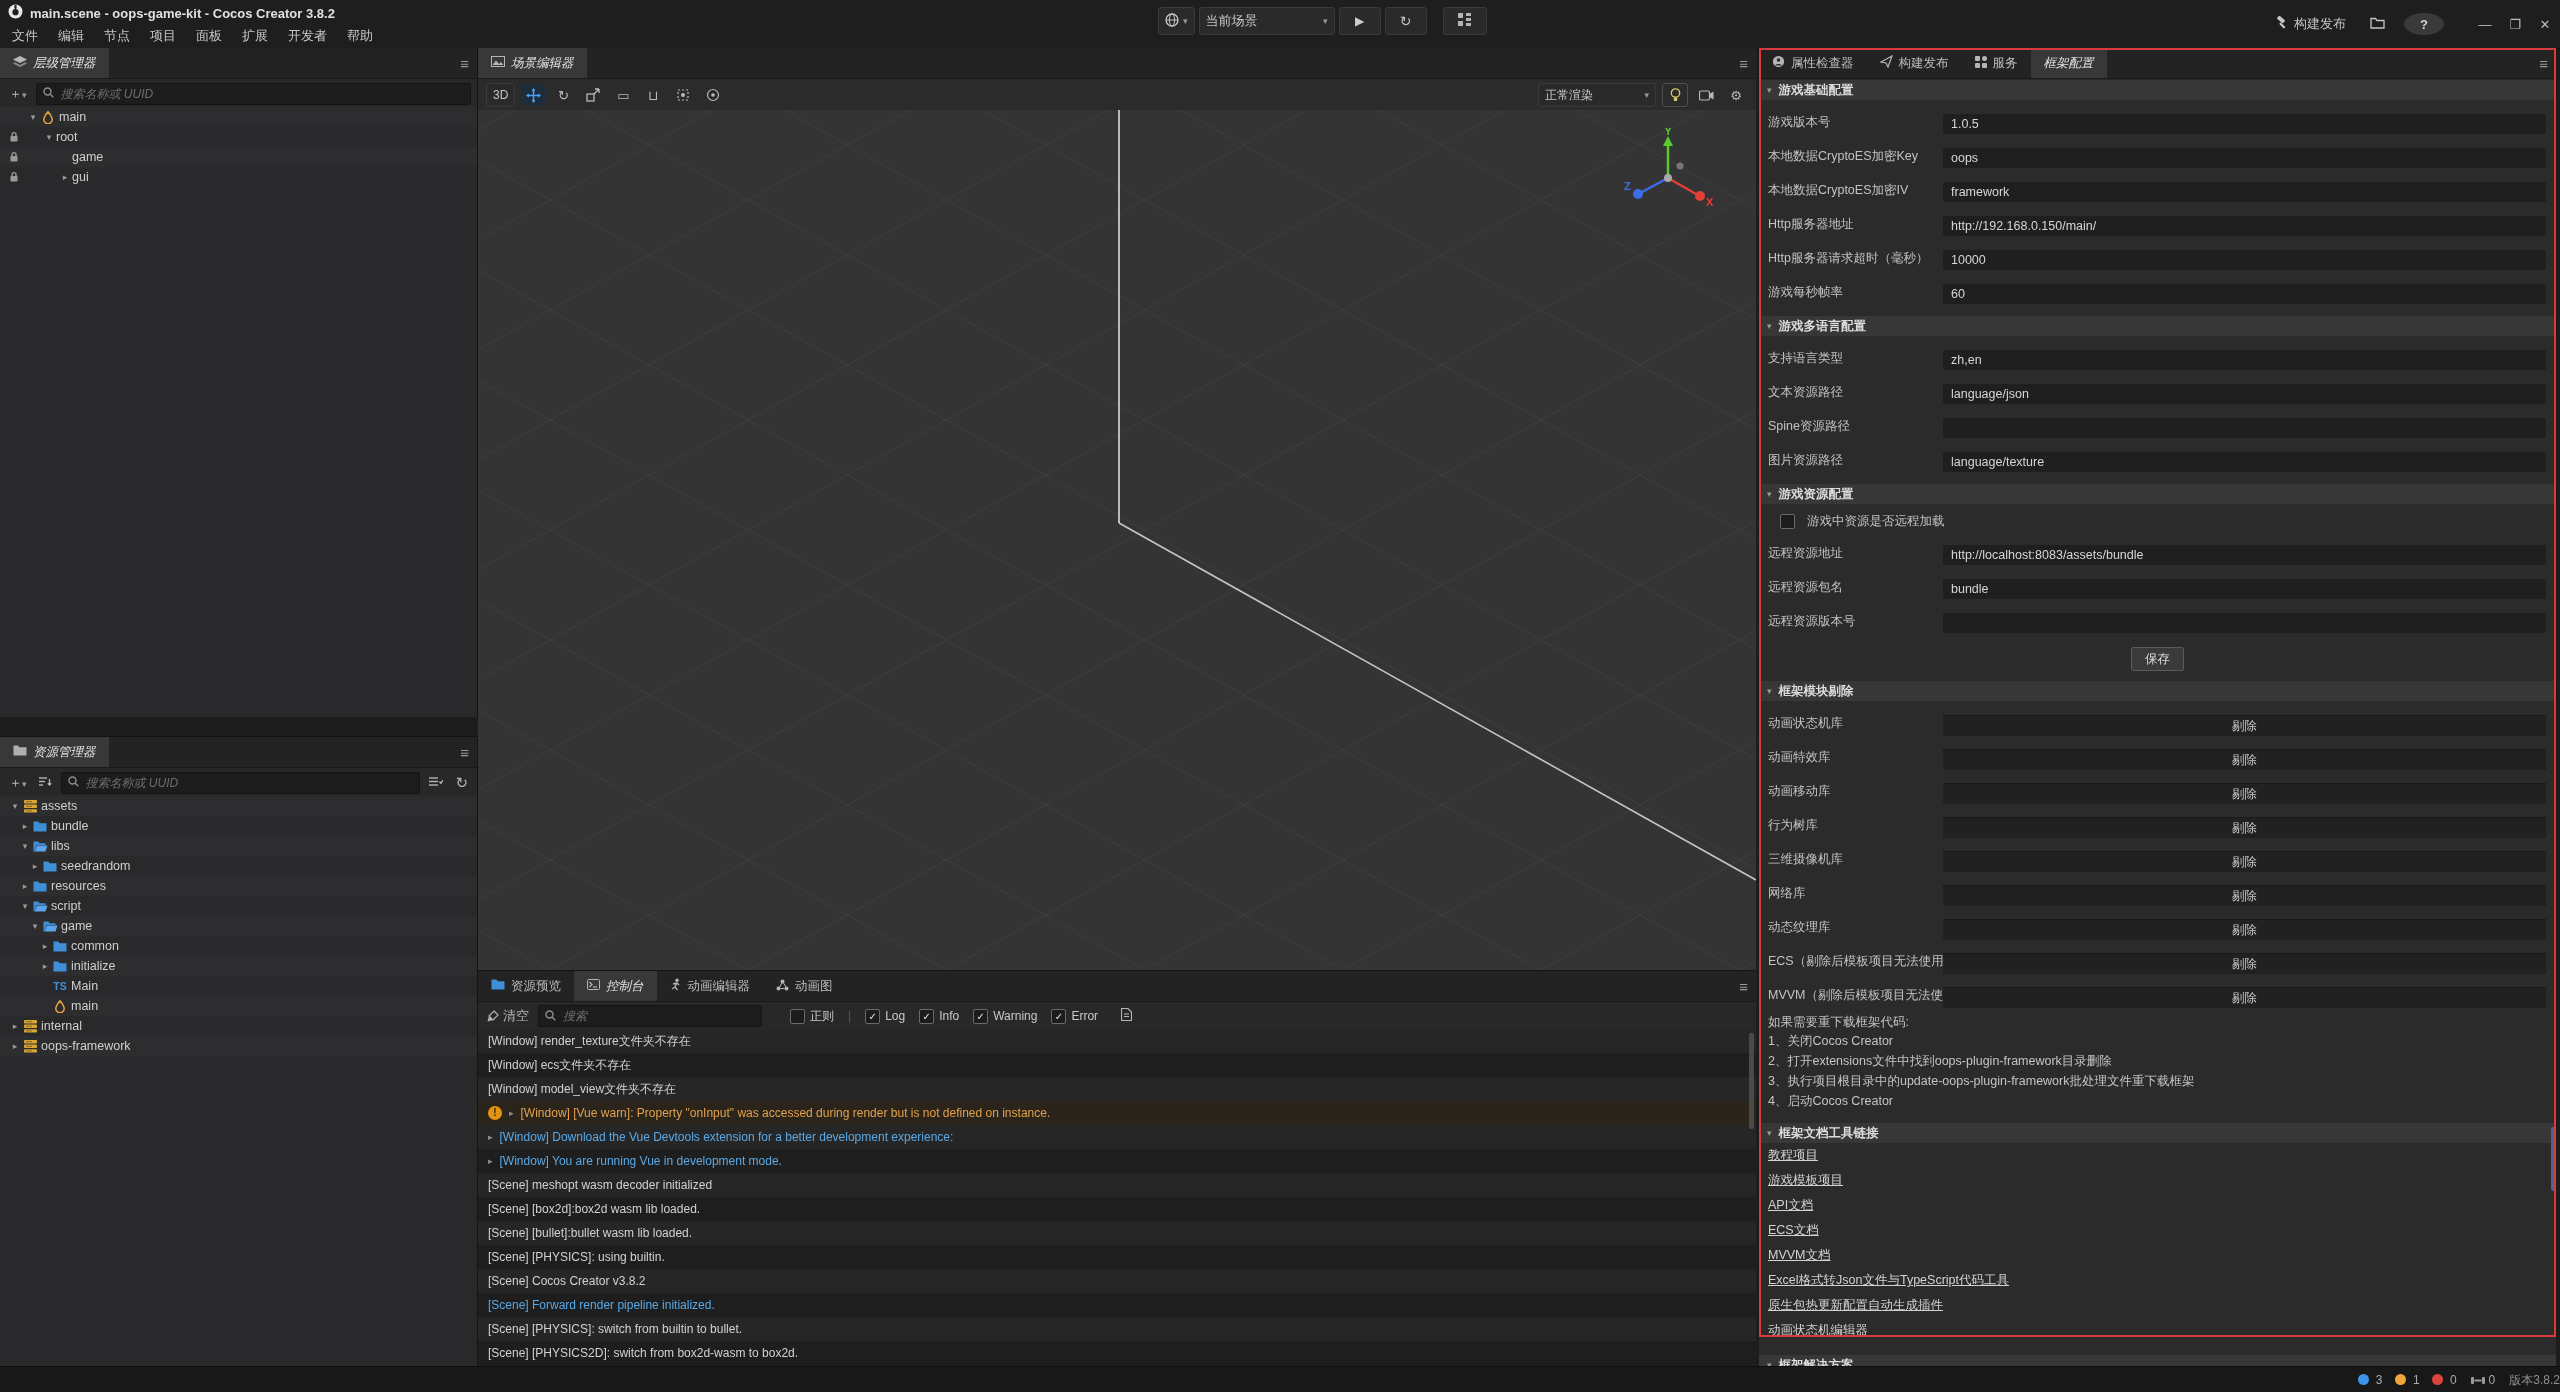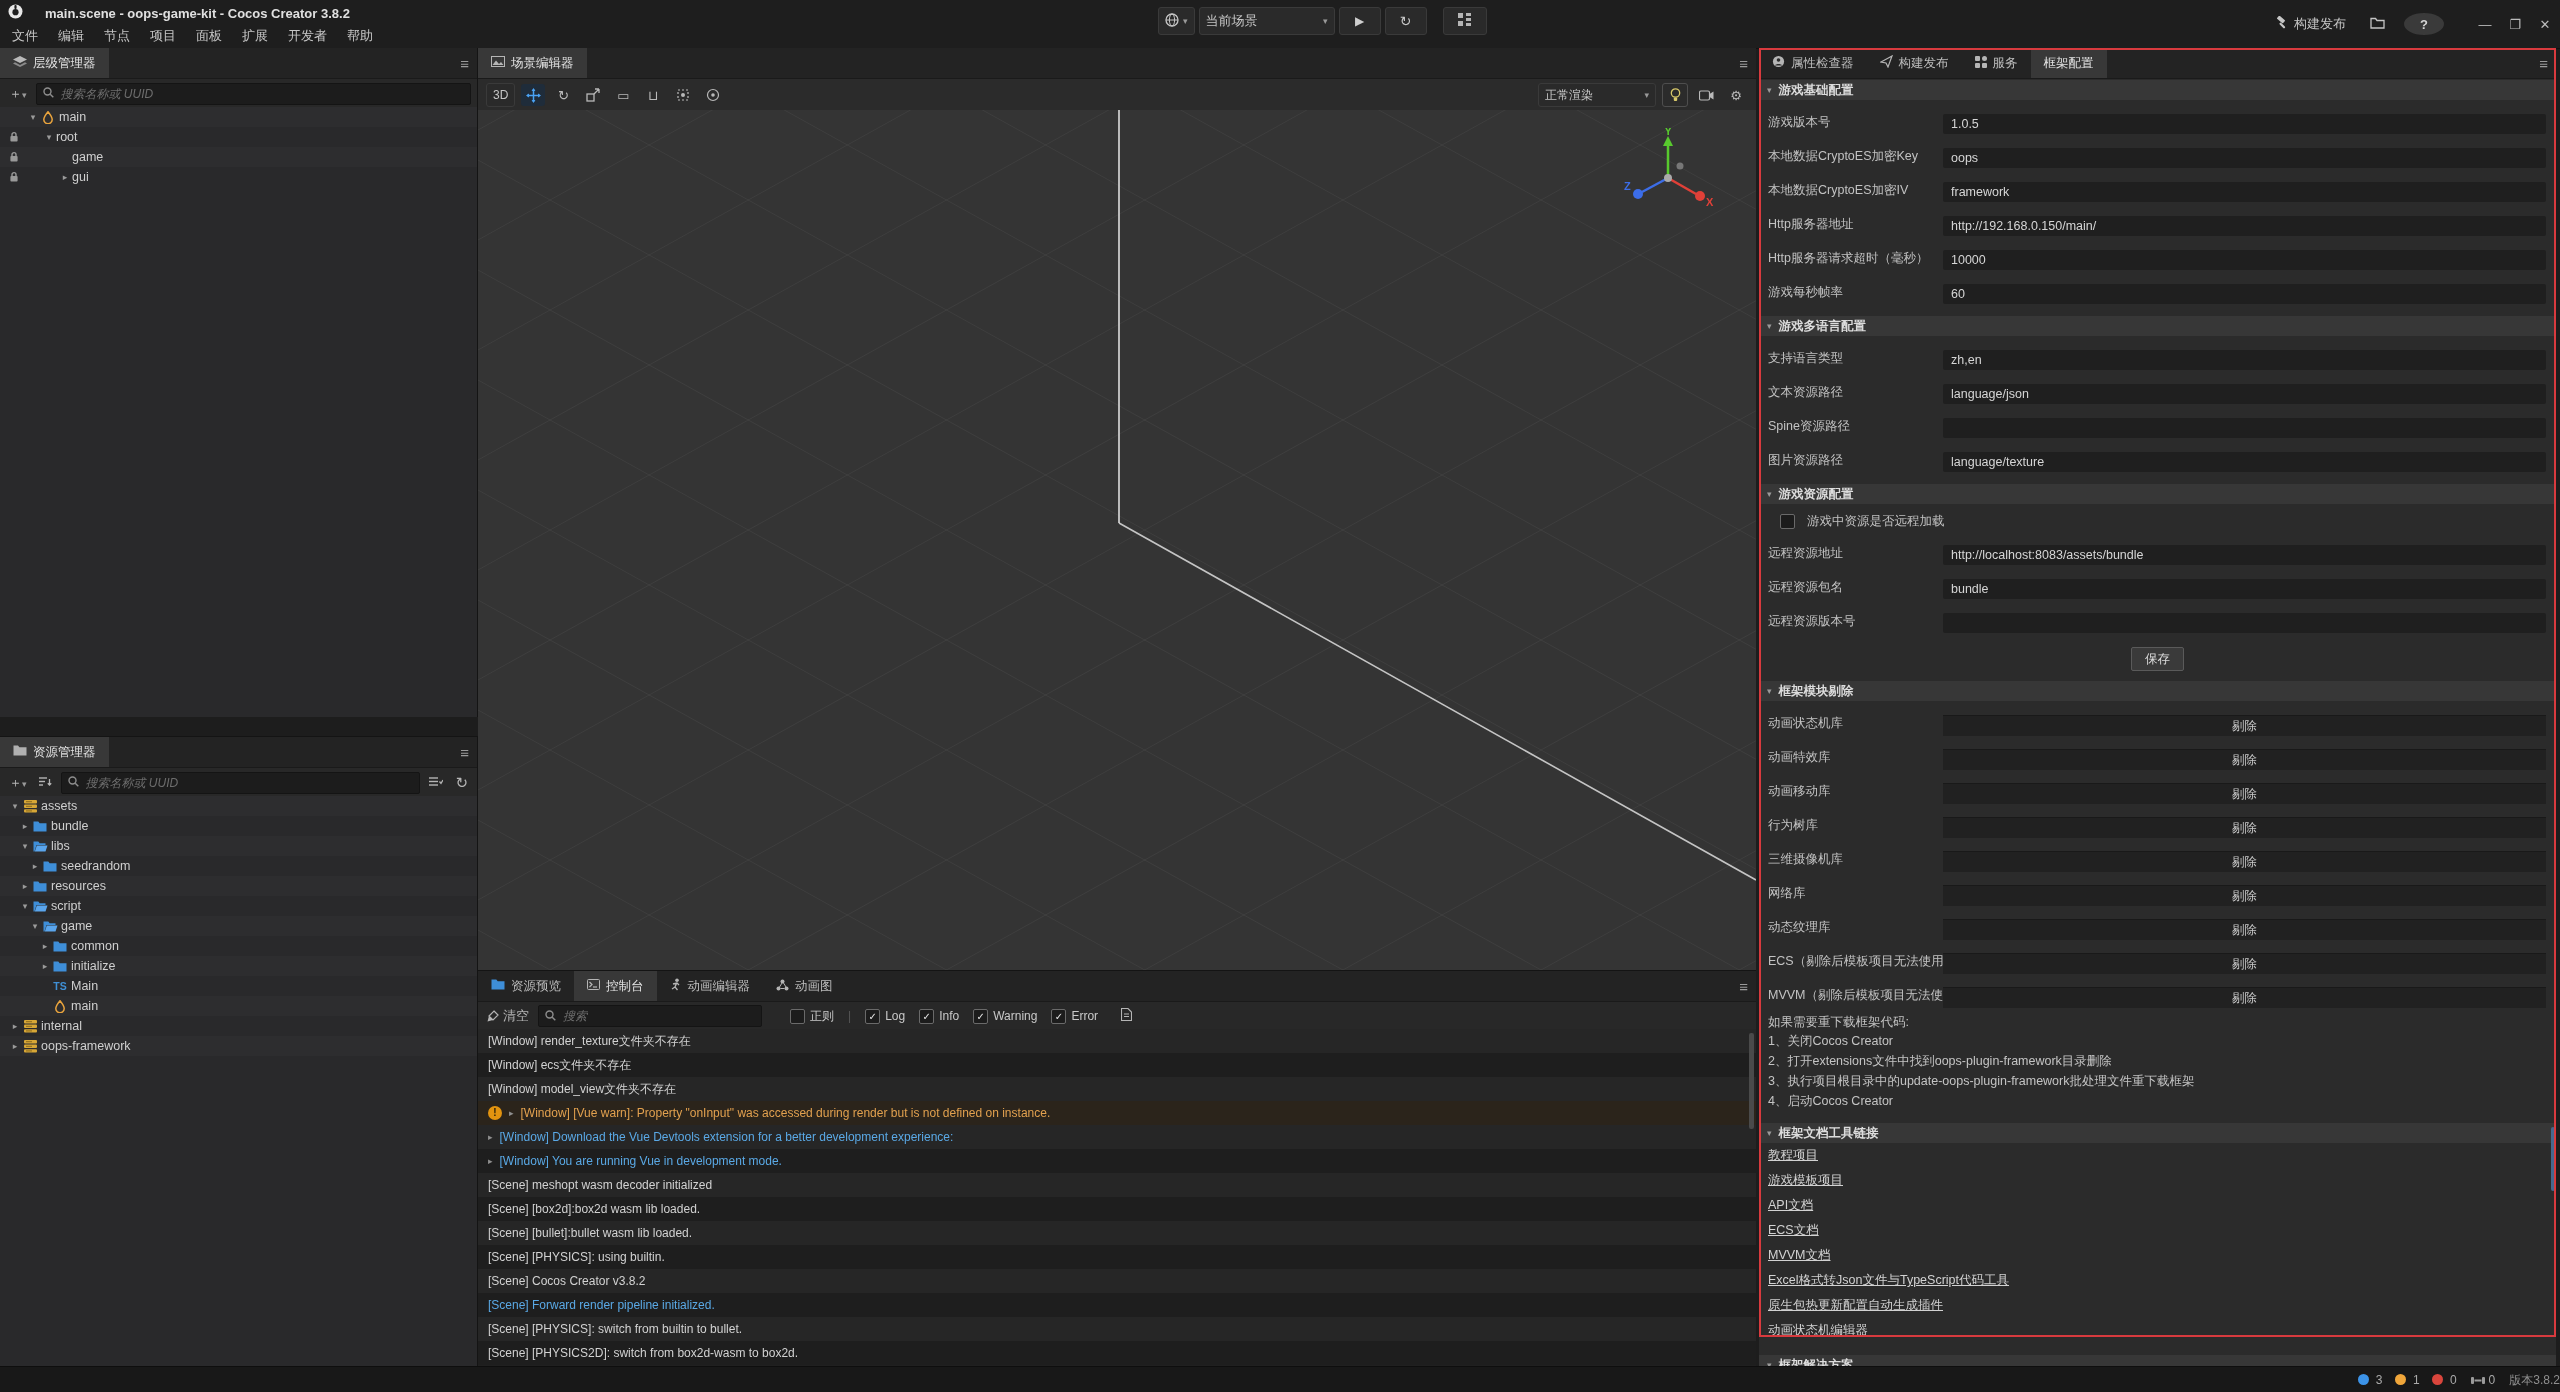--- a/index.html
+++ b/index.html
@@ -2,36 +2,36 @@
 <html><head>
 <meta charset="utf-8">
 <style>
   html,body{margin:0;padding:0;background:#0e0e0e;}
   .app{position:relative;width:2560px;height:1392px;background:#1d1d1d;overflow:hidden;
        font-family:"Liberation Sans","DejaVu Sans",sans-serif;color:#cccccc;font-size:13px;}
   .abs{position:absolute;}
   .flex{display:flex;align-items:center;}
   
   .header{left:0;top:0;width:2560px;height:48px;background:#1e1e1e;border-bottom:1px solid #121212;}
-  .win-title{left:8px;top:4px;gap:22px;color:#e0e0e0;font-weight:bold;font-size:13px;}
+  .win-title{left:8px;top:4px;gap:7px;color:#e0e0e0;font-weight:bold;font-size:13px;}
   .menu-row{left:2px;bottom:1px;height:22px;}
   .menu-item{padding:0 10px;line-height:22px;color:#c6c6c6;cursor:default;}
   .center-toolbar{left:1158px;top:7px;gap:4px;}
   .tb-btn{height:26px;background:#2a2a2a;border:1px solid #3a3a3a;border-radius:3px;color:#c5c5c5;
           display:flex;align-items:center;justify-content:center;padding:0 6px;gap:4px;}
   .tb-select{width:122px;justify-content:space-between;}
   .caret{font-size:9px;color:#9a9a9a;}
   .right-controls{right:0;top:0;height:48px;gap:0;}
   .hdr-btn{height:26px;padding:0 9px;border-radius:3px;display:flex;align-items:center;gap:5px;color:#c5c5c5;}
   .winbtn{width:30px;height:26px;display:flex;align-items:center;justify-content:center;color:#bbb;font-size:13px;}
   
   .panel{background:#2b2b2b;}
   .tabbar{height:30px;background:#232323;display:flex;align-items:stretch;border-bottom:1px solid #1a1a1a;position:relative;}
   .tab{display:flex;align-items:center;gap:6px;padding:0 13px;color:#bdbdbd;font-size:12.5px;}
-  .tab.active{background:#383838;color:#e4e4e4;}
+  .tab.active{background:#383838;color:#e4e4e4;font-style:italic;}
   .panel-menu{position:absolute;right:8px;top:0;bottom:0;display:flex;align-items:center;color:#9a9a9a;font-size:15px;}
   .ptoolbar{height:29px;background:#282828;display:flex;align-items:center;padding:0 6px;gap:6px;border-bottom:1px solid #1c1c1c;}
   .search{flex:1;height:20px;background:#1c1c1c;border:1px solid #141414;border-radius:2px;display:flex;align-items:center;padding:0 6px;gap:5px;}
   .search input{flex:1;background:transparent;border:none;outline:none;color:#bbb;font-style:italic;font-size:12px;}
   .search input::placeholder{color:#6d6d6d;font-style:italic;}
   .mini-btn{color:#b5b5b5;font-size:13px;padding:0 3px;}
   
   .tree{position:absolute;left:0;right:0;overflow:hidden;background:#29292b;}
   .trow{height:20px;display:flex;align-items:center;font-size:12.5px;color:#cfcfcf;position:relative;}
   .trow.alt{background:#2d2d2f;}

